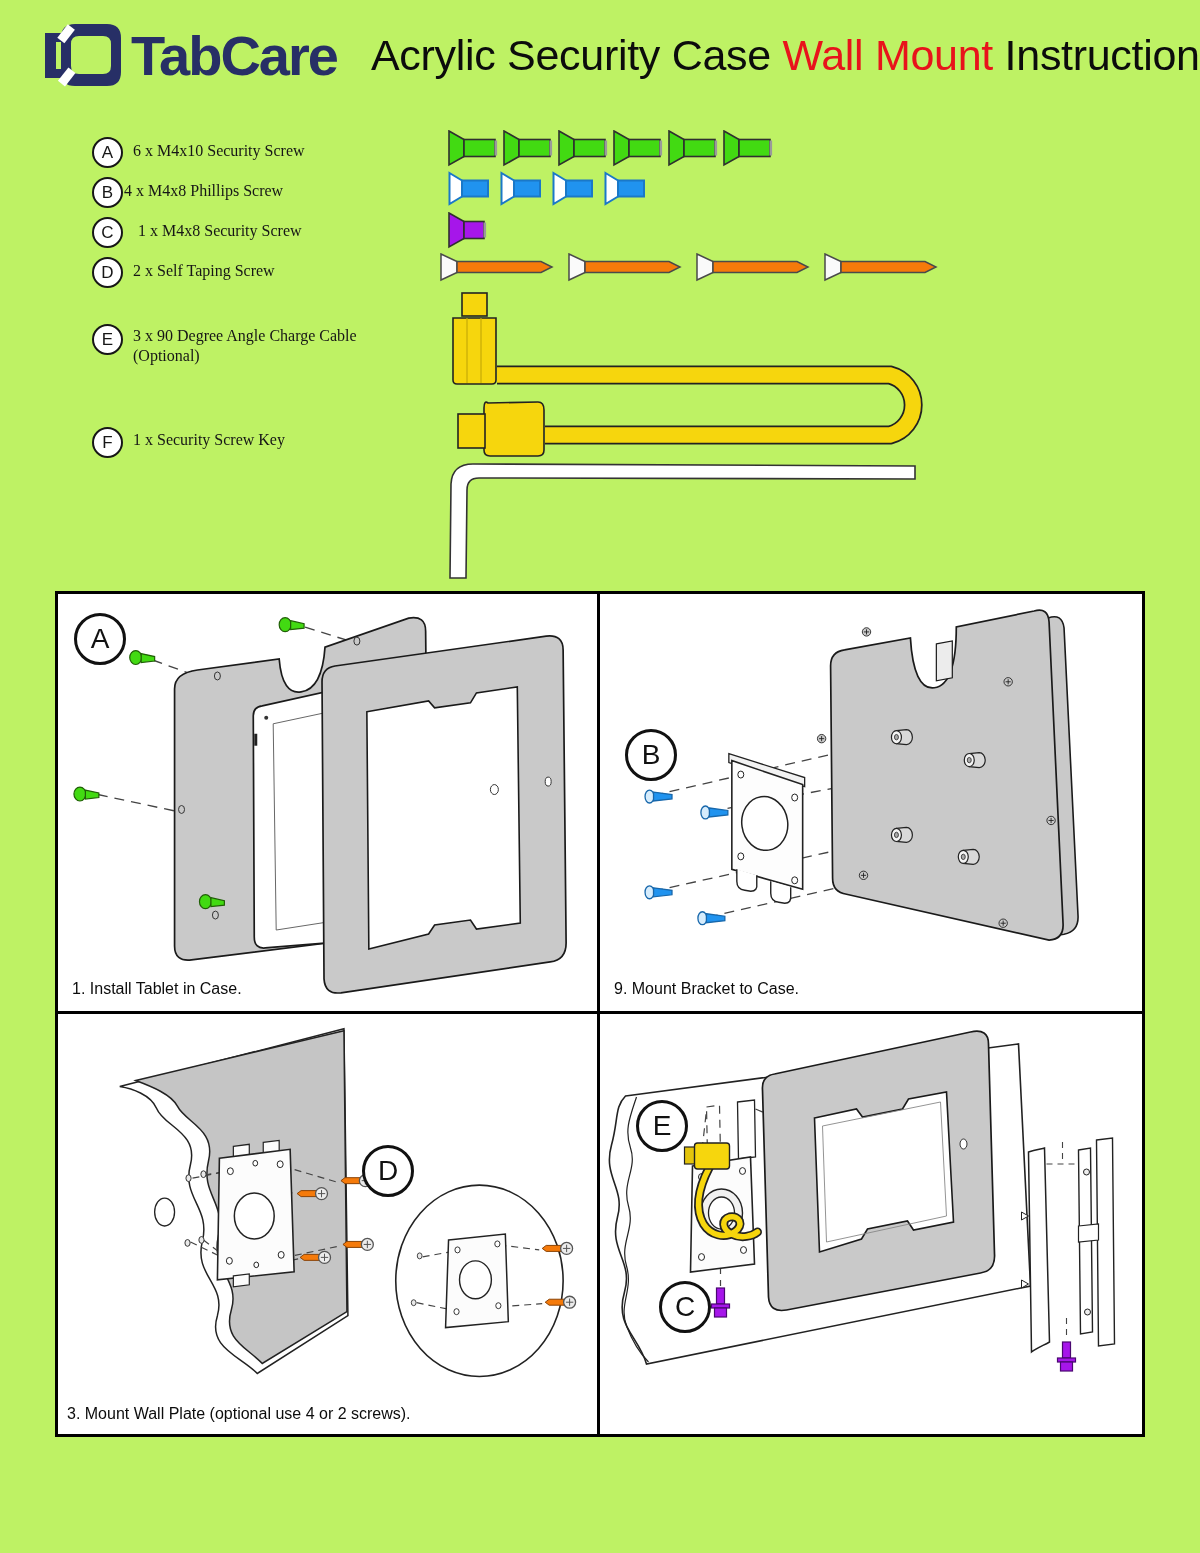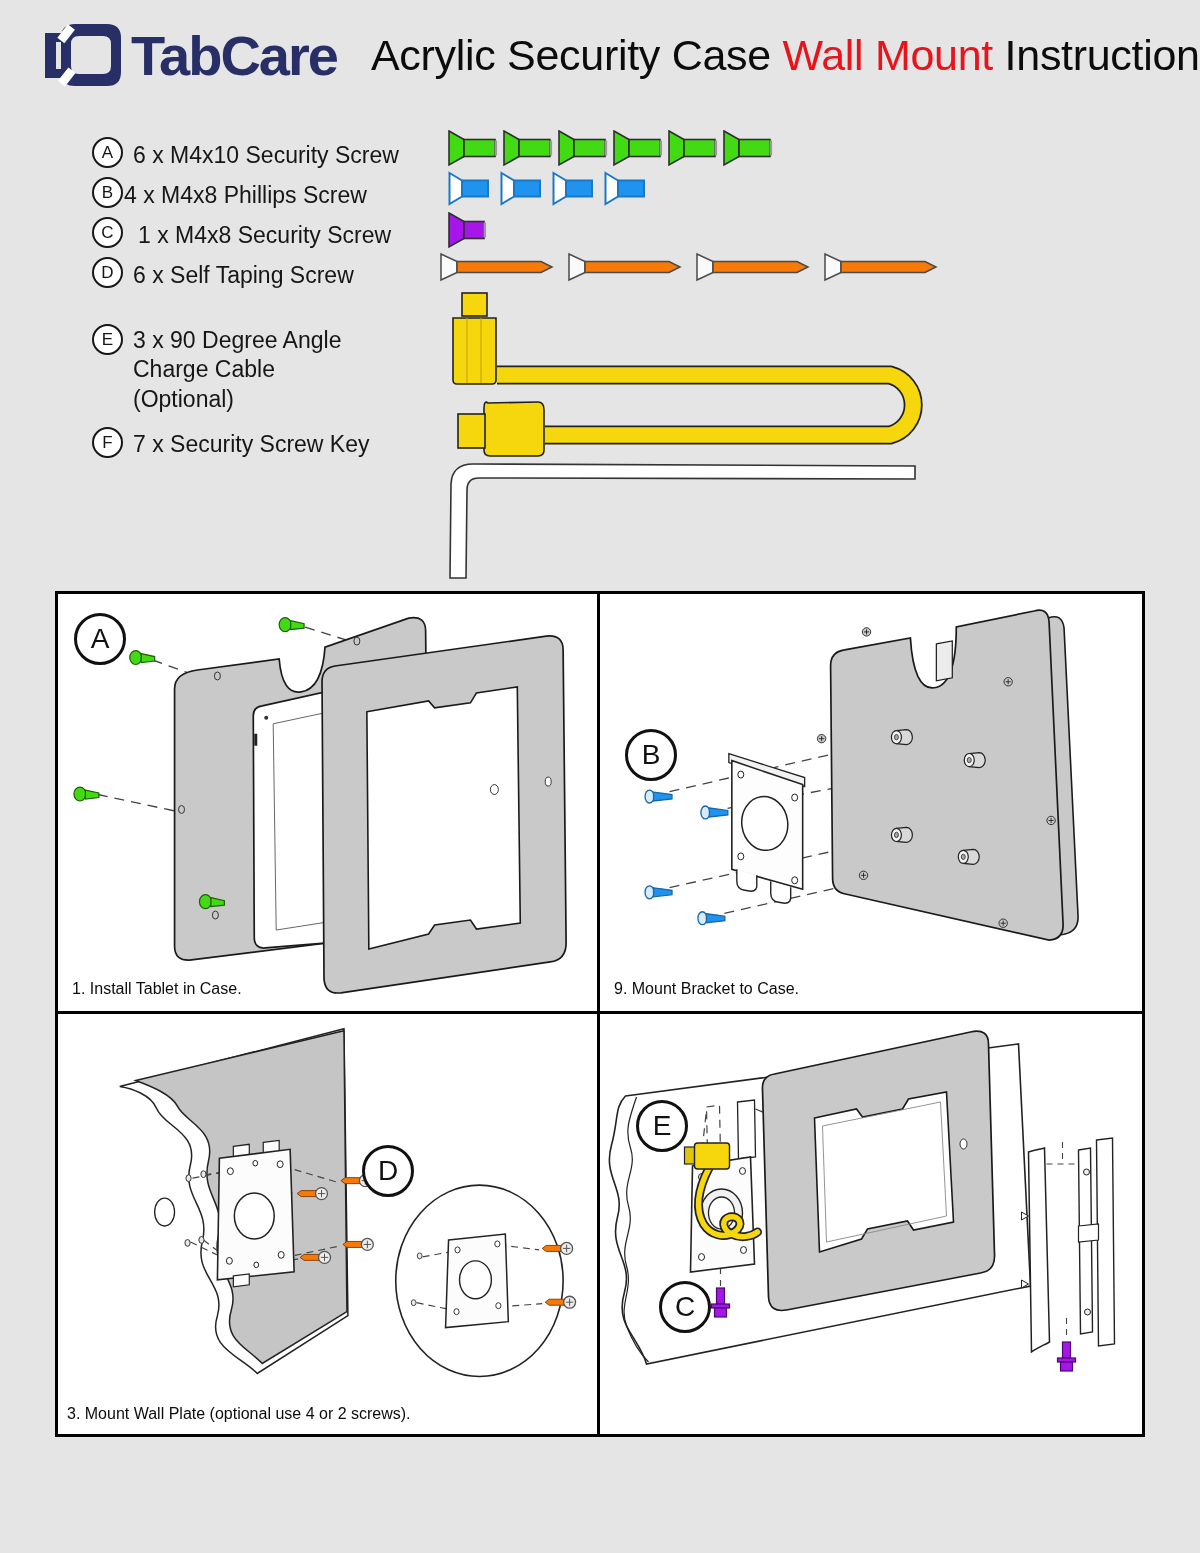--- a/index.html
+++ b/index.html
@@ -1,29 +1,29 @@
 <!DOCTYPE html>
 <html><head>
 <meta charset="utf-8">
 <style>
   html,body{margin:0;padding:0;background:#fff;}
-  .sheet{position:relative;width:1200px;height:1553px;background:#e5e5e5;
+  .sheet{position:relative;width:1200px;height:1553px;background:#bef264;
          font-family:"Liberation Sans",sans-serif;color:#111;overflow:hidden;}
 
   
   .hdr{position:absolute;left:45px;top:22px;display:flex;align-items:center;}
   .brand{display:flex;align-items:center;gap:6px;}
   .brand-name{font-size:56px;font-weight:700;letter-spacing:-2px;color:#272f66;}
   .title{margin-left:34px;font-size:43px;letter-spacing:-0.3px;white-space:nowrap;color:#0c0c0c;}
   .title .hl{color:#e8131b;}
 
   
   .lcircle{position:absolute;width:27px;height:27px;border:2.4px solid #161616;border-radius:50%;
            display:flex;align-items:center;justify-content:center;font-size:17px;color:#161616;background:#fff;}
-  .plabel{position:absolute;font-size:23px;line-height:1.28;color:#161616;}
+  .plabel{position:absolute;font-size:16px;line-height:1.28;color:#161616;font-family:Liberation Serif, serif;}
   .gph{position:absolute;}
 
   
   .grid{position:absolute;left:55px;top:591px;width:1090px;height:846px;border:3px solid #000;
         display:grid;grid-template-columns:1fr 1fr;grid-template-rows:1fr 1fr;box-sizing:border-box;background:#fff;}
   .panel{position:relative;overflow:hidden;}
   .panel.br{border-right:3px solid #000;}
   .panel.bb{border-bottom:3px solid #000;}
   .panel svg.ill{position:absolute;inset:0;width:100%;height:100%;display:block;}
   .pcircle{position:absolute;width:46px;height:46px;border:3.6px solid #111;border-radius:50%;
@@ -119,42 +119,42 @@
       <use href="#scr-phil" x="156" style="color:#2093ef"></use>
   </svg>
 
   <div class="lcircle" style="left:92px;top:217px">C</div>
   <div class="plabel" style="left:138px;top:221px">1 x M4x8 Security Screw</div>
   <svg class="gph" style="left:448px;top:212px" width="60" height="38" viewBox="0 0 60 38">
     <use href="#scr-sec-s" x="0" style="color:#a616ea"></use>
   </svg>
 
   <div class="lcircle" style="left:92px;top:257px">D</div>
-  <div class="plabel" style="left:133px;top:261px">6 x Self Taping Screw</div>
+  <div class="plabel" style="left:133px;top:261px">2 x Self Taping Screw</div>
   <svg class="gph" style="left:440px;top:253px" width="515" height="30" viewBox="0 0 515 30">
     <use href="#scr-tap" x="0" style="color:#f57a0a"></use>
       <use href="#scr-tap" x="128" style="color:#f57a0a"></use>
     <use href="#scr-tap" x="256" style="color:#f57a0a"></use>
       <use href="#scr-tap" x="384" style="color:#f57a0a"></use>
   </svg>
 
   <div class="lcircle" style="left:92px;top:324px">E</div>
   <div class="plabel" style="left:133px;top:326px;width:245px">3 x 90 Degree Angle Charge Cable (Optional)</div>
   <svg class="gph" style="left:450px;top:288px" width="490" height="172" viewBox="0 0 490 172">
     <path d="M47 87 H440 A31 31 0 0 1 440 147 H95" fill="none" stroke="#222" stroke-width="19" stroke-linecap="butt"></path>
     <path d="M47 87 H440 A31 31 0 0 1 440 147 H95" fill="none" stroke="#f6d60d" stroke-width="15.5" stroke-linecap="butt"></path>
     <rect x="12" y="5" width="25" height="23" fill="#f6d60d" stroke="#222" stroke-width="1.6"></rect>
     <path d="M3 30 L46 30 L46 92 Q46 96 42 96 L7 96 Q3 96 3 92 Z" fill="#f6d60d" stroke="#222" stroke-width="1.6"></path>
     <path d="M17 30 V95 M31 30 V95" stroke="#c7ab08" stroke-width="1.2" fill="none"></path>
     <path d="M38 115 Q34 112 34 120 L34 162 Q34 168 40 168 L88 168 Q94 168 94 162 L94 122 Q94 114 88 114 Z" fill="#f6d60d" stroke="#222" stroke-width="1.6"></path>
     <rect x="8" y="126" width="27" height="34" fill="#f6d60d" stroke="#222" stroke-width="1.6"></rect>
   </svg>
 
   <div class="lcircle" style="left:92px;top:427px">F</div>
-  <div class="plabel" style="left:133px;top:430px">7 x Security Screw Key</div>
+  <div class="plabel" style="left:133px;top:430px">1 x Security Screw Key</div>
   <svg class="gph" style="left:447px;top:462px" width="480" height="124" viewBox="0 0 480 124">
     <path d="M468 4 L26 2 Q5 2 4 22 L3 116 L19 116 L20 28 Q20 16 32 16 L468 17 Z" fill="#fff" stroke="#333" stroke-width="1.6"></path>
   </svg>
 
   <div class="grid">
 
     <div class="panel br bb">
       <svg class="ill" viewBox="0 0 541 418">
         <g stroke="#444" stroke-width="1.4" stroke-dasharray="10 7" fill="none">
           <path d="M248 33 L418 86"></path>

